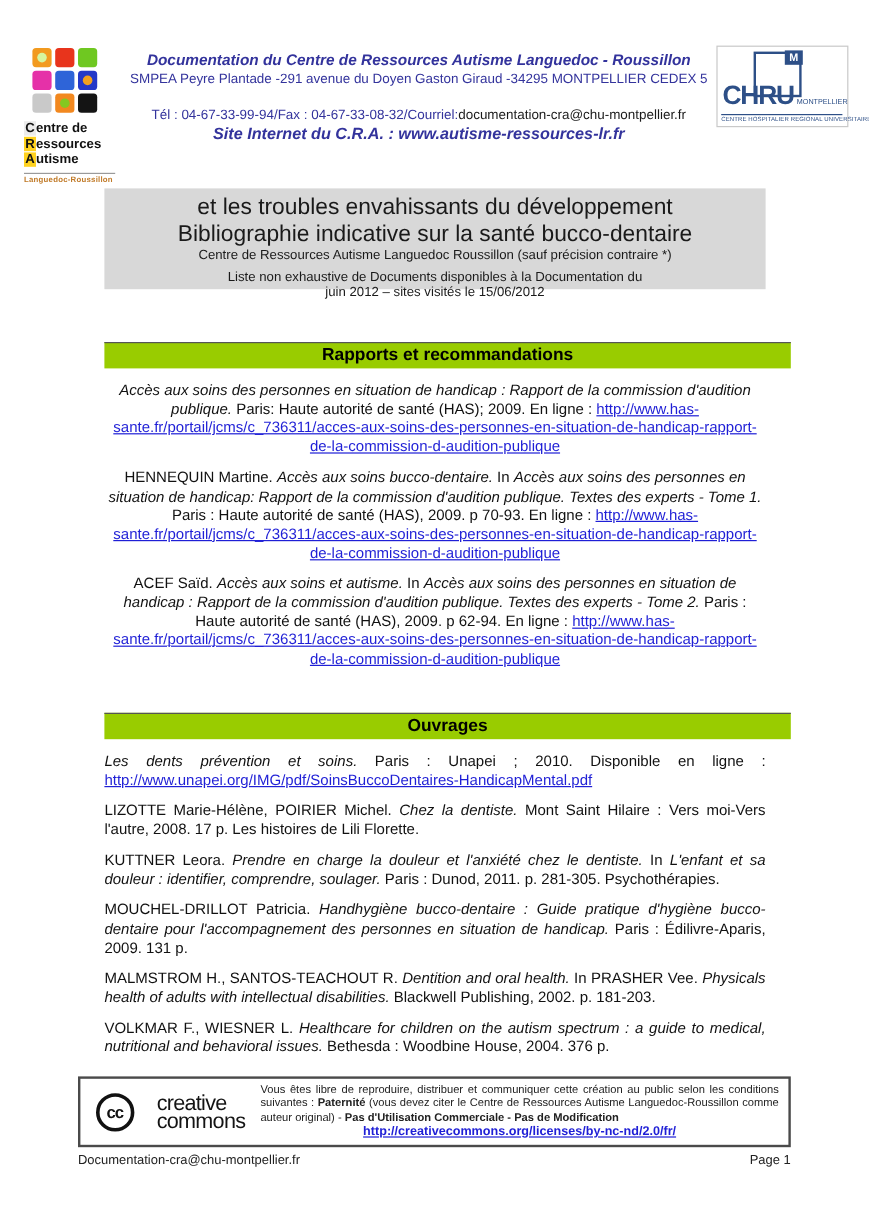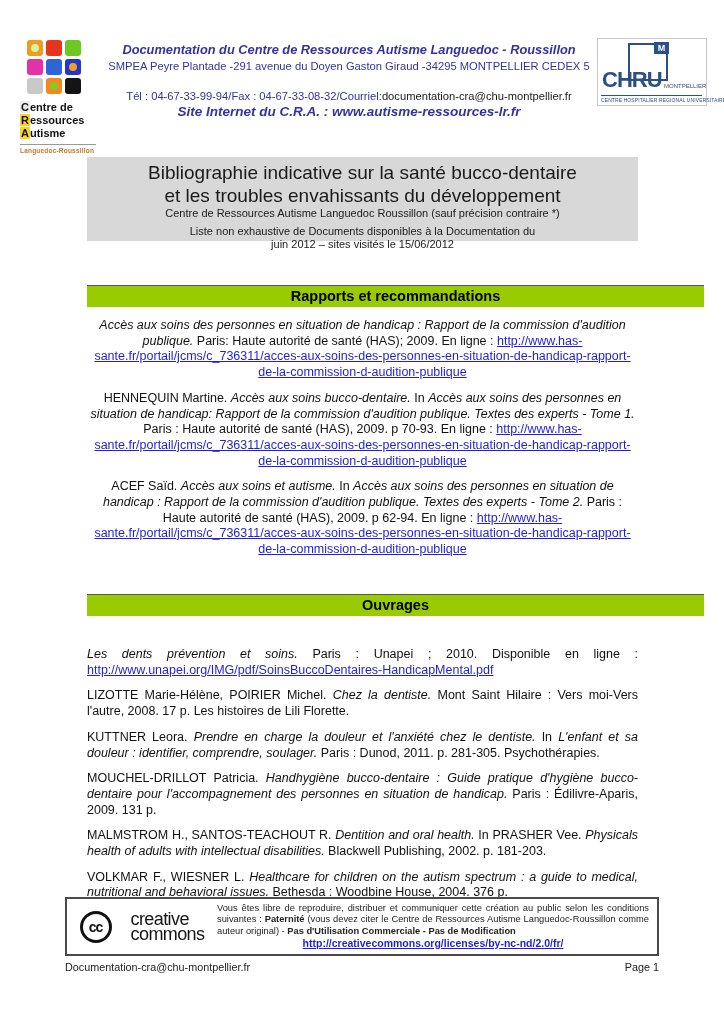--- a/index.html
+++ b/index.html
@@ -35,32 +35,32 @@
   .chru-sub{position:absolute;left:3px;top:56px;width:101px;font-size:5px;color:var(--chru-navy,#2d4f87);
             border-top:1px solid var(--chru-navy,#2d4f87);padding-top:1px;white-space:nowrap;letter-spacing:.1px;}
 
   
   .title-box{position:absolute;left:87px;top:157px;width:551px;height:84px;box-sizing:border-box;
              background:var(--title-box-gray,#d8d8d8);text-align:center;padding-top:4px;}
   .title-main{font-size:19px;line-height:23px;color:#1a1a1a;}
   .title-sub{font-size:11px;line-height:13.5px;margin-top:4px;}
 
   
-  .section-bar{position:absolute;left:87px;width:617px;height:22px;box-sizing:border-box;
+  .section-bar{position:absolute;left:87px;width:572px;height:22px;box-sizing:border-box;
                background:var(--accent-green,#99cc00);border-top:1px solid #555;
                text-align:center;font-weight:bold;font-size:14.5px;line-height:21px;color:#000;}
   #bar-rapports{top:285px;}
   #bar-ouvrages{top:594px;}
 
   
   .entries{position:absolute;left:87px;width:551px;font-size:12.5px;line-height:15.7px;color:#111;
            overflow-wrap:break-word;}
   .entries p{margin:0 0 10px 0;}
   #entries-rapports{top:318px;text-align:center;}
-  #entries-ouvrages{top:647px;text-align:justify;}
+  #entries-ouvrages{top:627px;text-align:justify;}
   .entries i{font-style:italic;}
   .doc-link{color:var(--link-blue,#1f1fd6);text-decoration:underline;cursor:pointer;}
 
   
   .cc-box{position:absolute;left:65px;top:897px;width:594px;height:59px;box-sizing:border-box;
           border:2px solid #4a4a4a;display:flex;background:#fff;}
   .cc-logo{width:150px;display:flex;align-items:center;justify-content:center;gap:19px;}
   .cc-circle{width:26px;height:26px;border:3px solid #111;border-radius:50%;flex:0 0 auto;
              display:flex;align-items:center;justify-content:center;
              font-weight:bold;font-size:14px;color:#111;letter-spacing:-1px;}
@@ -113,22 +113,22 @@
 
   <div class="chru">
     <div class="chru-sq"></div>
     <div class="chru-m">M</div>
     <div class="chru-name">CHRU</div>
     <div class="chru-city">MONTPELLIER</div>
     <div class="chru-sub">CENTRE HOSPITALIER REGIONAL UNIVERSITAIRE</div>
   </div>
 
   <div class="title-box">
+    <div class="title-main">et les troubles envahissants du développement</div>
     <div class="title-main">Bibliographie indicative sur la santé bucco-dentaire</div>
-    <div class="title-main">et les troubles envahissants du développement</div>
     <div class="title-sub" style="margin-top:0">Centre de Ressources Autisme Languedoc Roussillon (sauf précision contraire *)</div>
     <div class="title-sub">Liste non exhaustive de Documents disponibles à la Documentation du</div>
     <div class="title-sub" style="margin-top:0">juin 2012 – sites visités le 15/06/2012</div>
   </div>
 
   <div class="section-bar" id="bar-rapports">Rapports et recommandations</div>
   <div class="entries" id="entries-rapports">
       <p><i>Accès aux soins des personnes en situation de handicap : Rapport de la commission d'audition publique.</i><span> Paris: Haute autorité de santé (HAS); 2009. En ligne : </span><a href="#" class="doc-link">http://www.has-sante.fr/portail/jcms/c_736311/acces-aux-soins-des-personnes-en-situation-de-handicap-rapport-de-la-commission-d-audition-publique</a></p>
       <p><span>HENNEQUIN Martine. </span><i>Accès aux soins bucco-dentaire.</i><span> In </span><i>Accès aux soins des personnes en situation de handicap: Rapport de la commission d'audition publique. Textes des experts - Tome 1.</i><span> Paris : Haute autorité de santé (HAS), 2009. p 70-93. En ligne : </span><a href="#" class="doc-link">http://www.has-sante.fr/portail/jcms/c_736311/acces-aux-soins-des-personnes-en-situation-de-handicap-rapport-de-la-commission-d-audition-publique</a></p>
       <p><span>ACEF Saïd. </span><i>Accès aux soins et autisme.</i><span> In </span><i>Accès aux soins des personnes en situation de handicap : Rapport de la commission d'audition publique. Textes des experts - Tome 2.</i><span> Paris : Haute autorité de santé (HAS), 2009. p 62-94. En ligne : </span><a href="#" class="doc-link">http://www.has-sante.fr/portail/jcms/c_736311/acces-aux-soins-des-personnes-en-situation-de-handicap-rapport-de-la-commission-d-audition-publique</a></p>

